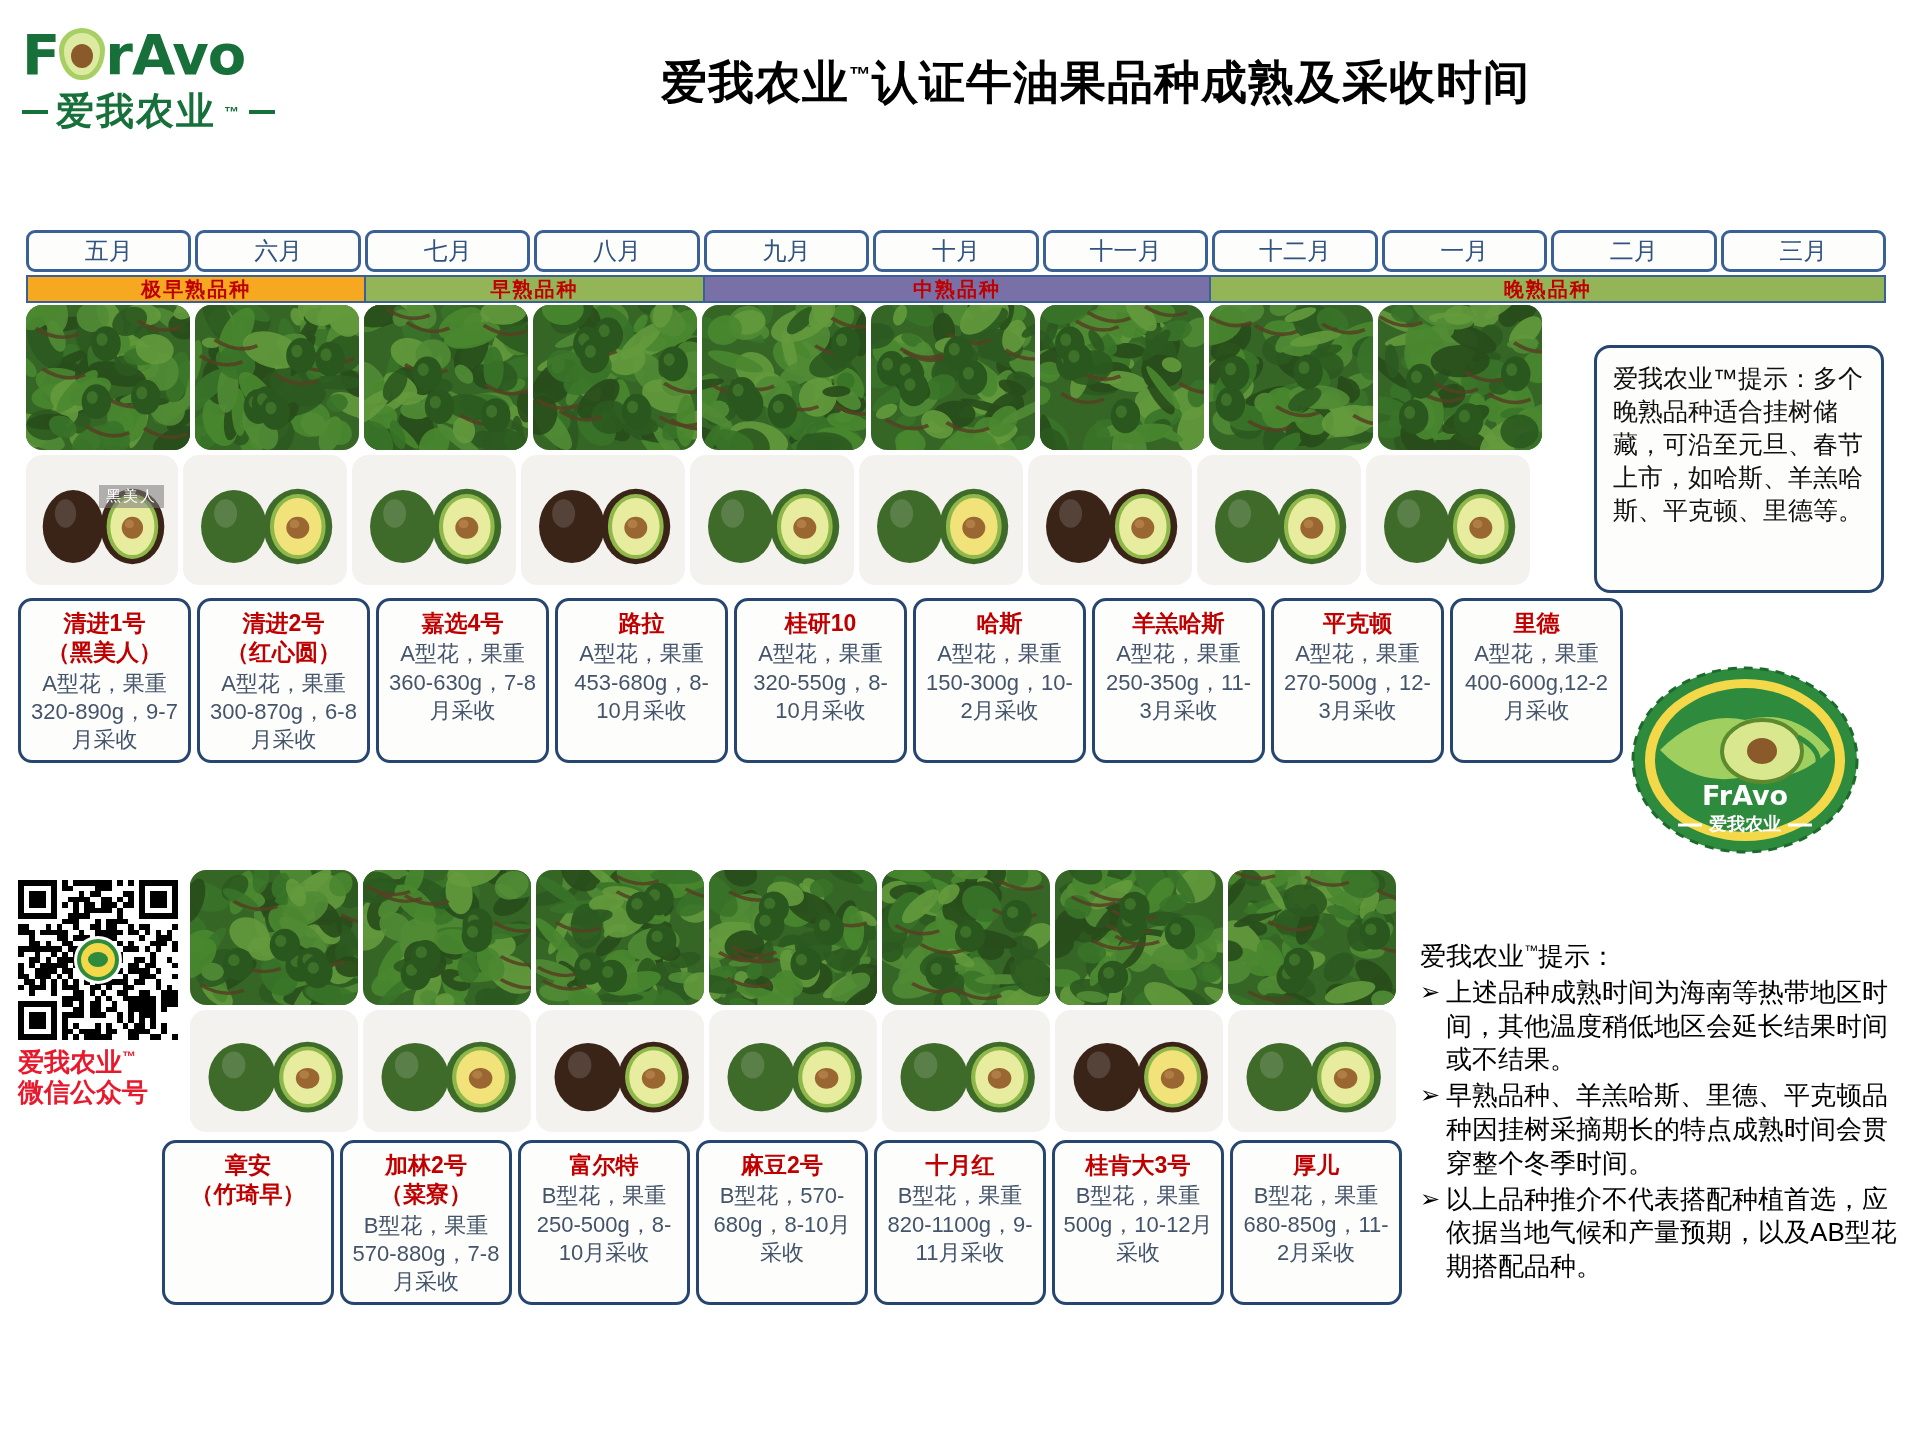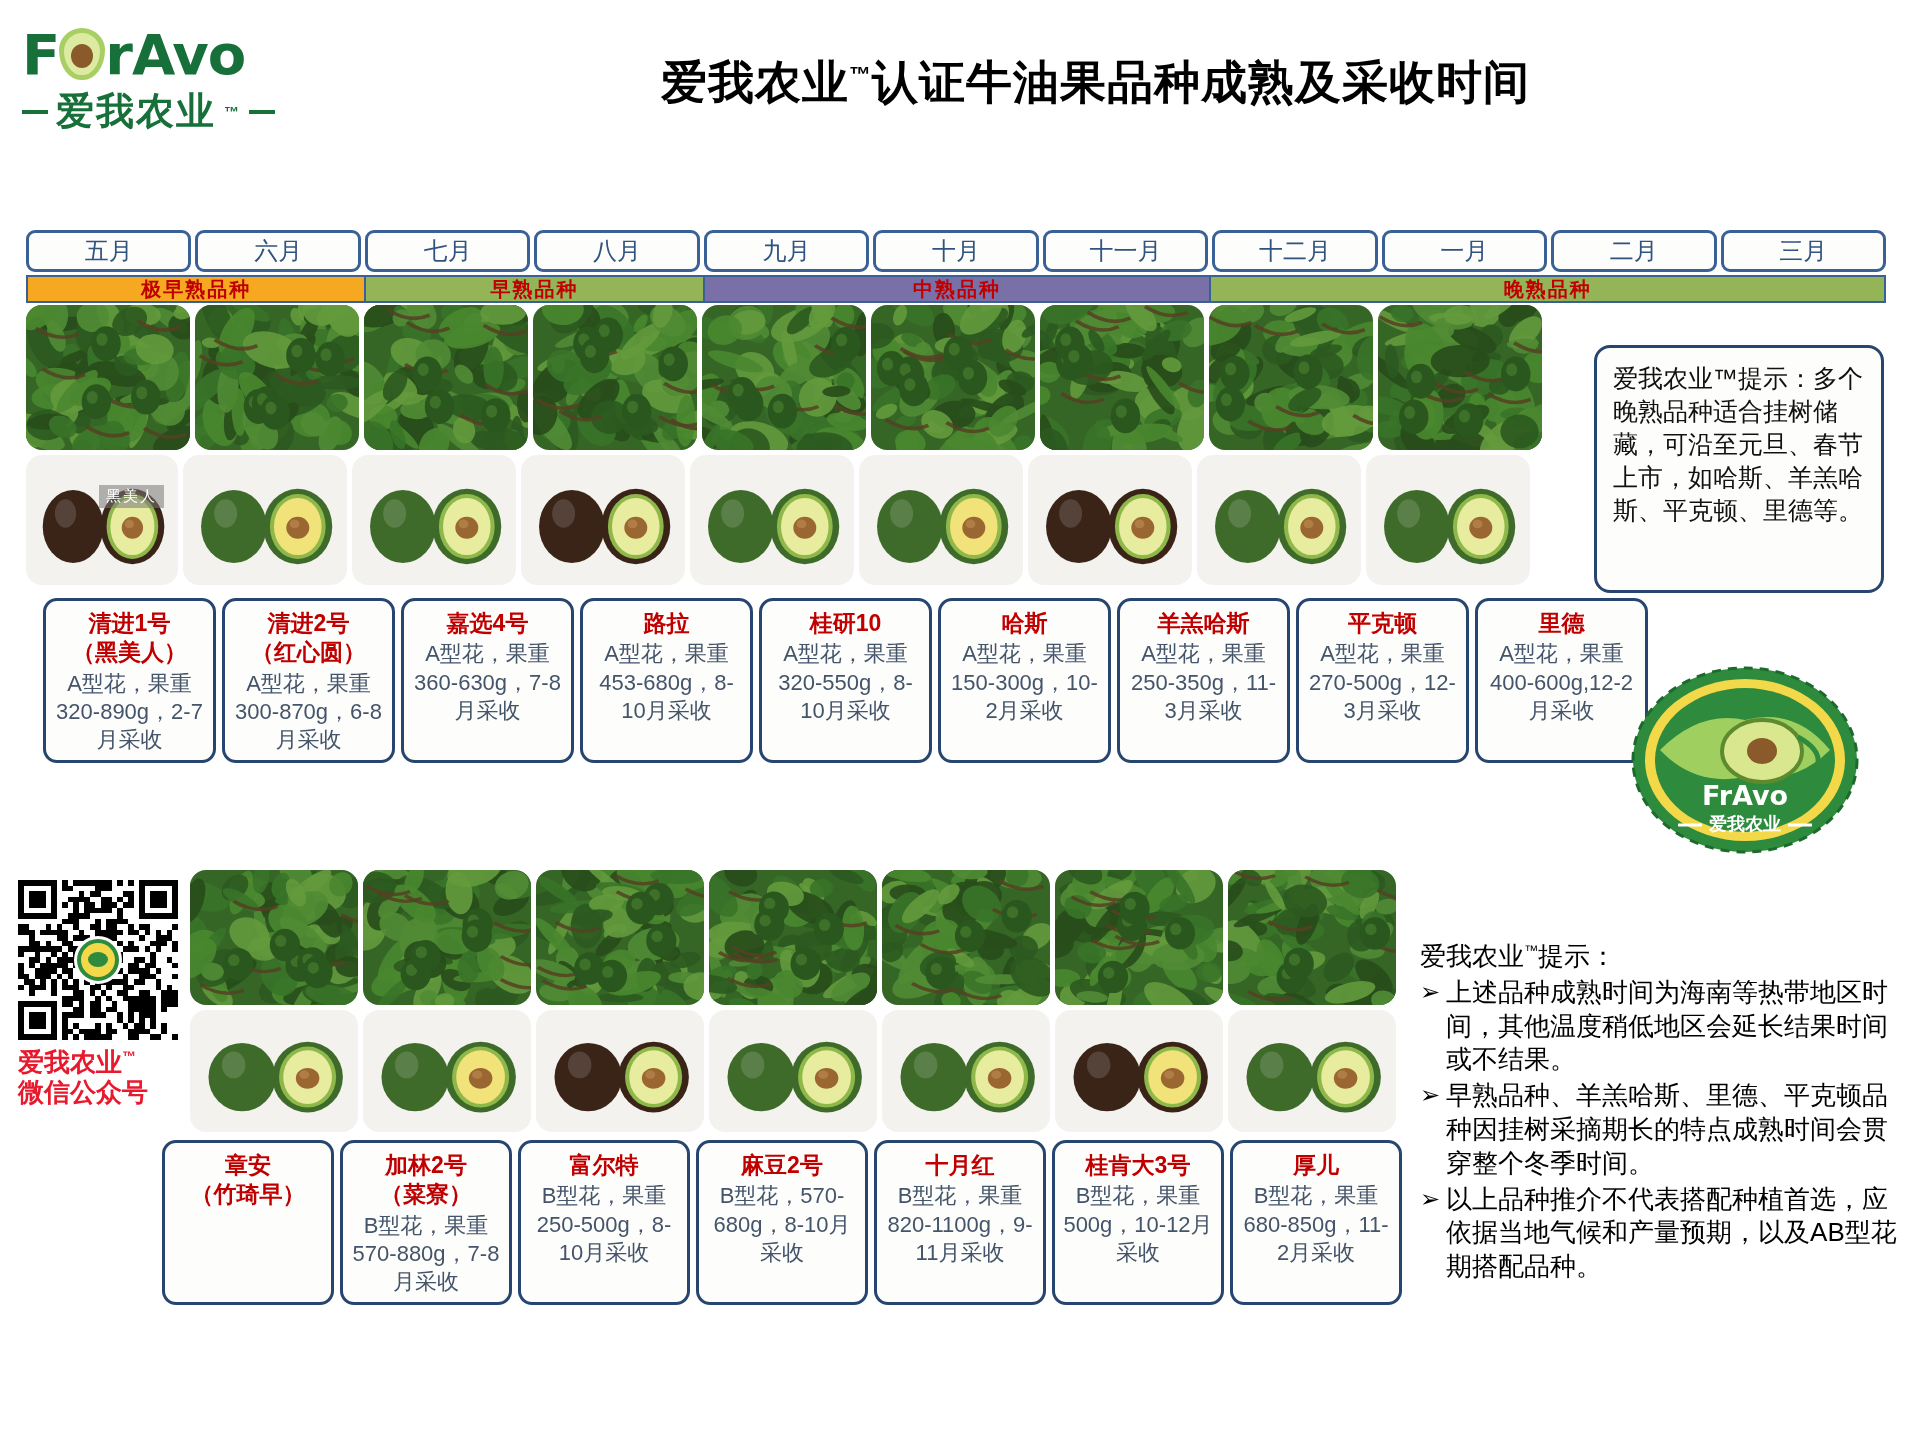--- a/index.html
+++ b/index.html
@@ -1054,25 +1054,25 @@
         <ellipse cx="31" cy="55" rx="20" ry="28" fill="#3f6b2a"></ellipse>
         <ellipse cx="26" cy="45" rx="7" ry="11" fill="#ffffff" opacity="0.14"></ellipse>
         <ellipse cx="70" cy="55" rx="21" ry="29" fill="#3f6b2a"></ellipse>
         <ellipse cx="70" cy="55" rx="17" ry="25" fill="#8fb84a"></ellipse>
         <ellipse cx="70" cy="55" rx="14.5" ry="22" fill="#e7ec9e"></ellipse>
         <ellipse cx="70" cy="56" rx="7" ry="8.5" fill="#9a6733"></ellipse>
         <ellipse cx="68" cy="53" rx="3" ry="3.4" fill="#b5834a" opacity="0.8"></ellipse>
       </svg>
     </div>
   </div>
-<div class="card-row" id="r1-cards" style="left: 18px; top: 598px; margin-left: 25px;">
+<div class="card-row" id="r1-cards" style="left: 18px; top: 598px;">
     <div class="vcard" style="width: 173px;">
       <div class="vname">清进1号</div>
       <div class="valias">（黑美人）</div>
-      <div class="vdesc">A型花，果重320-890g，2-7月采收</div>
+      <div class="vdesc">A型花，果重320-890g，9-7月采收</div>
     </div>
     <div class="vcard" style="width: 173px;">
       <div class="vname">清进2号</div>
       <div class="valias">（红心圆）</div>
       <div class="vdesc">A型花，果重300-870g，6-8月采收</div>
     </div>
     <div class="vcard" style="width: 173px;">
       <div class="vname">嘉选4号</div>
       <div class="vdesc">A型花，果重360-630g，7-8月采收</div>
     </div>

